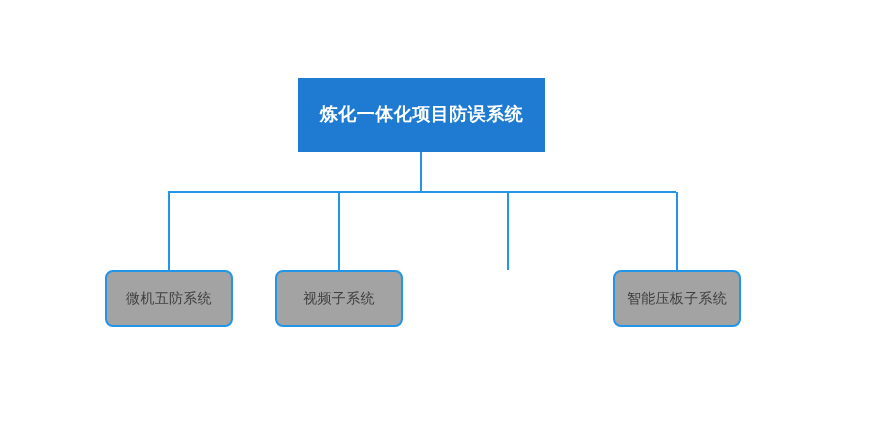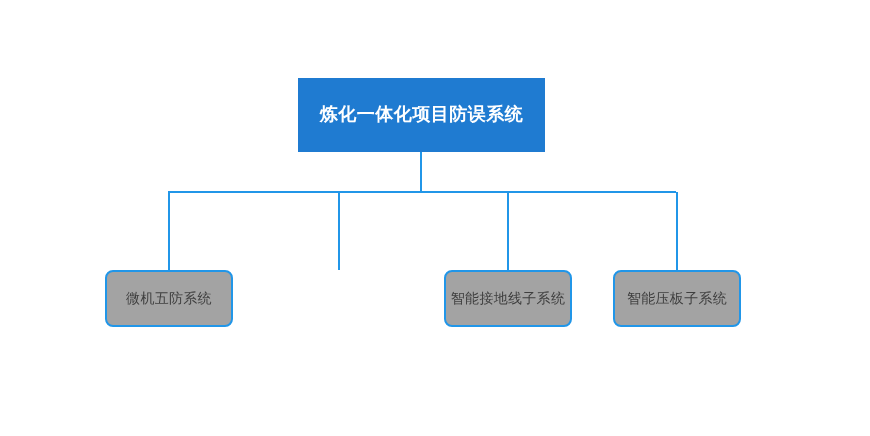--- a/index.html
+++ b/index.html
@@ -84,22 +84,22 @@
   </svg>
 
   <div class="node node-root">
     <span class="node-label">炼化一体化项目防误系统</span>
   </div>
 
   <div class="node node-child child-1">
     <span class="node-label">微机五防系统</span>
   </div>
 
+  <div class="node node-child child-2">
+    <span class="node-label">视频子系统</span>
+  </div>
 
-  <div class="node node-child child-3">
-    <span class="node-label">智能接地线子系统</span>
-  </div>
 
   <div class="node node-child child-4">
     <span class="node-label">智能压板子系统</span>
   </div>
 
 </div>
 
 </body></html>

